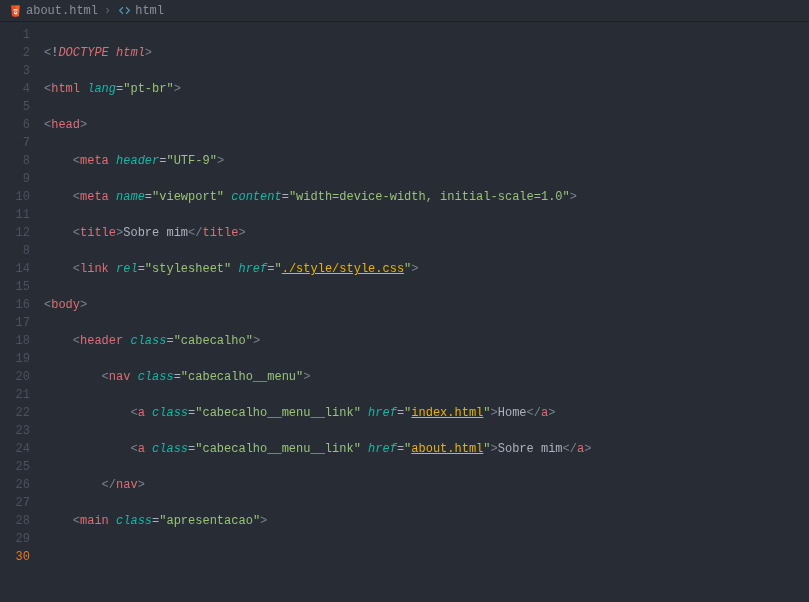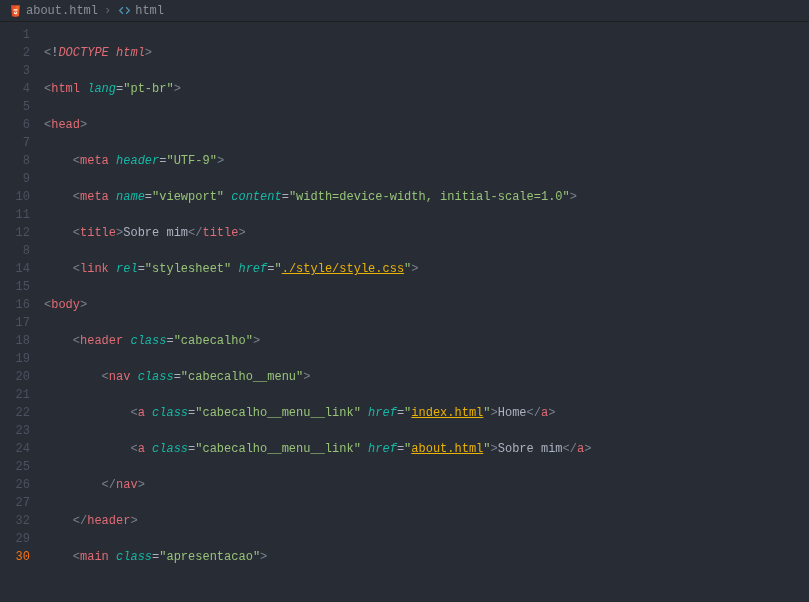--- a/index.html
+++ b/index.html
@@ -118,40 +118,39 @@
     <div>18</div>
     <div>19</div>
     <div>20</div>
     <div>21</div>
     <div>22</div>
     <div>23</div>
     <div>24</div>
     <div>25</div>
     <div>26</div>
     <div>27</div>
-    <div>32</div>
+    <div>28</div>
     <div>29</div>
     <div class="current">30</div>
   </div>
 
   <div class="code">
 <div class="line"><span class="bracket">&lt;</span><span class="punc">!</span><span class="dockw">DOCTYPE</span> <span class="dockw">html</span><span class="bracket">&gt;</span></div>
 <div class="line"><span class="bracket">&lt;</span><span class="tag">html</span> <span class="attr">lang</span><span class="eq">=</span><span class="str"><span>"</span><span>pt-br</span><span>"</span></span><span class="bracket">&gt;</span></div>
 <div class="line"><span class="bracket">&lt;</span><span class="tag">head</span><span class="bracket">&gt;</span></div>
 <div class="line">    <span class="bracket">&lt;</span><span class="tag">meta</span> <span class="attr">header</span><span class="eq">=</span><span class="str"><span>"</span><span>UTF-9</span><span>"</span></span><span class="bracket">&gt;</span></div>
 <div class="line">    <span class="bracket">&lt;</span><span class="tag">meta</span> <span class="attr">name</span><span class="eq">=</span><span class="str"><span>"</span><span>viewport</span><span>"</span></span> <span class="attr">content</span><span class="eq">=</span><span class="str"><span>"</span><span>width=device-width, initial-scale=1.0</span><span>"</span></span><span class="bracket">&gt;</span></div>
 <div class="line">    <span class="bracket">&lt;</span><span class="tag">title</span><span class="bracket">&gt;</span><span class="txt">Sobre mim</span><span class="bracket">&lt;/</span><span class="tag">title</span><span class="bracket">&gt;</span></div>
 <div class="line">    <span class="bracket">&lt;</span><span class="tag">link</span> <span class="attr">rel</span><span class="eq">=</span><span class="str"><span>"</span><span>stylesheet</span><span>"</span></span> <span class="attr">href</span><span class="eq">=</span><span class="str"><span>"</span><span class="link">./style/style.css</span><span>"</span></span><span class="bracket">&gt;</span></div>
 <div class="line"><span class="bracket">&lt;</span><span class="tag">body</span><span class="bracket">&gt;</span></div>
 <div class="line">    <span class="bracket">&lt;</span><span class="tag">header</span> <span class="attr">class</span><span class="eq">=</span><span class="str"><span>"</span><span>cabecalho</span><span>"</span></span><span class="bracket">&gt;</span></div>
 <div class="line">        <span class="bracket">&lt;</span><span class="tag">nav</span> <span class="attr">class</span><span class="eq">=</span><span class="str"><span>"</span><span>cabecalho__menu</span><span>"</span></span><span class="bracket">&gt;</span></div>
 <div class="line">            <span class="bracket">&lt;</span><span class="tag">a</span> <span class="attr">class</span><span class="eq">=</span><span class="str"><span>"</span><span>cabecalho__menu__link</span><span>"</span></span> <span class="attr">href</span><span class="eq">=</span><span class="str"><span>"</span><span class="link">index.html</span><span>"</span></span><span class="bracket">&gt;</span><span class="txt">Home</span><span class="bracket">&lt;/</span><span class="tag">a</span><span class="bracket">&gt;</span></div>
 <div class="line">            <span class="bracket">&lt;</span><span class="tag">a</span> <span class="attr">class</span><span class="eq">=</span><span class="str"><span>"</span><span>cabecalho__menu__link</span><span>"</span></span> <span class="attr">href</span><span class="eq">=</span><span class="str"><span>"</span><span class="link">about.html</span><span>"</span></span><span class="bracket">&gt;</span><span class="txt">Sobre mim</span><span class="bracket">&lt;/</span><span class="tag">a</span><span class="bracket">&gt;</span></div>
 <div class="line">        <span class="bracket">&lt;/</span><span class="tag">nav</span><span class="bracket">&gt;</span></div>
-<div class="line">    <span class="bracket">&lt;/</span><span class="tag">header</span><span class="bracket">&gt;</span></div>
 <div class="line">    <span class="bracket">&lt;</span><span class="tag">main</span> <span class="attr">class</span><span class="eq">=</span><span class="str"><span>"</span><span>apresentacao</span><span>"</span></span><span class="bracket">&gt;</span></div>
 
 
 
 
 
 
 
 
 

